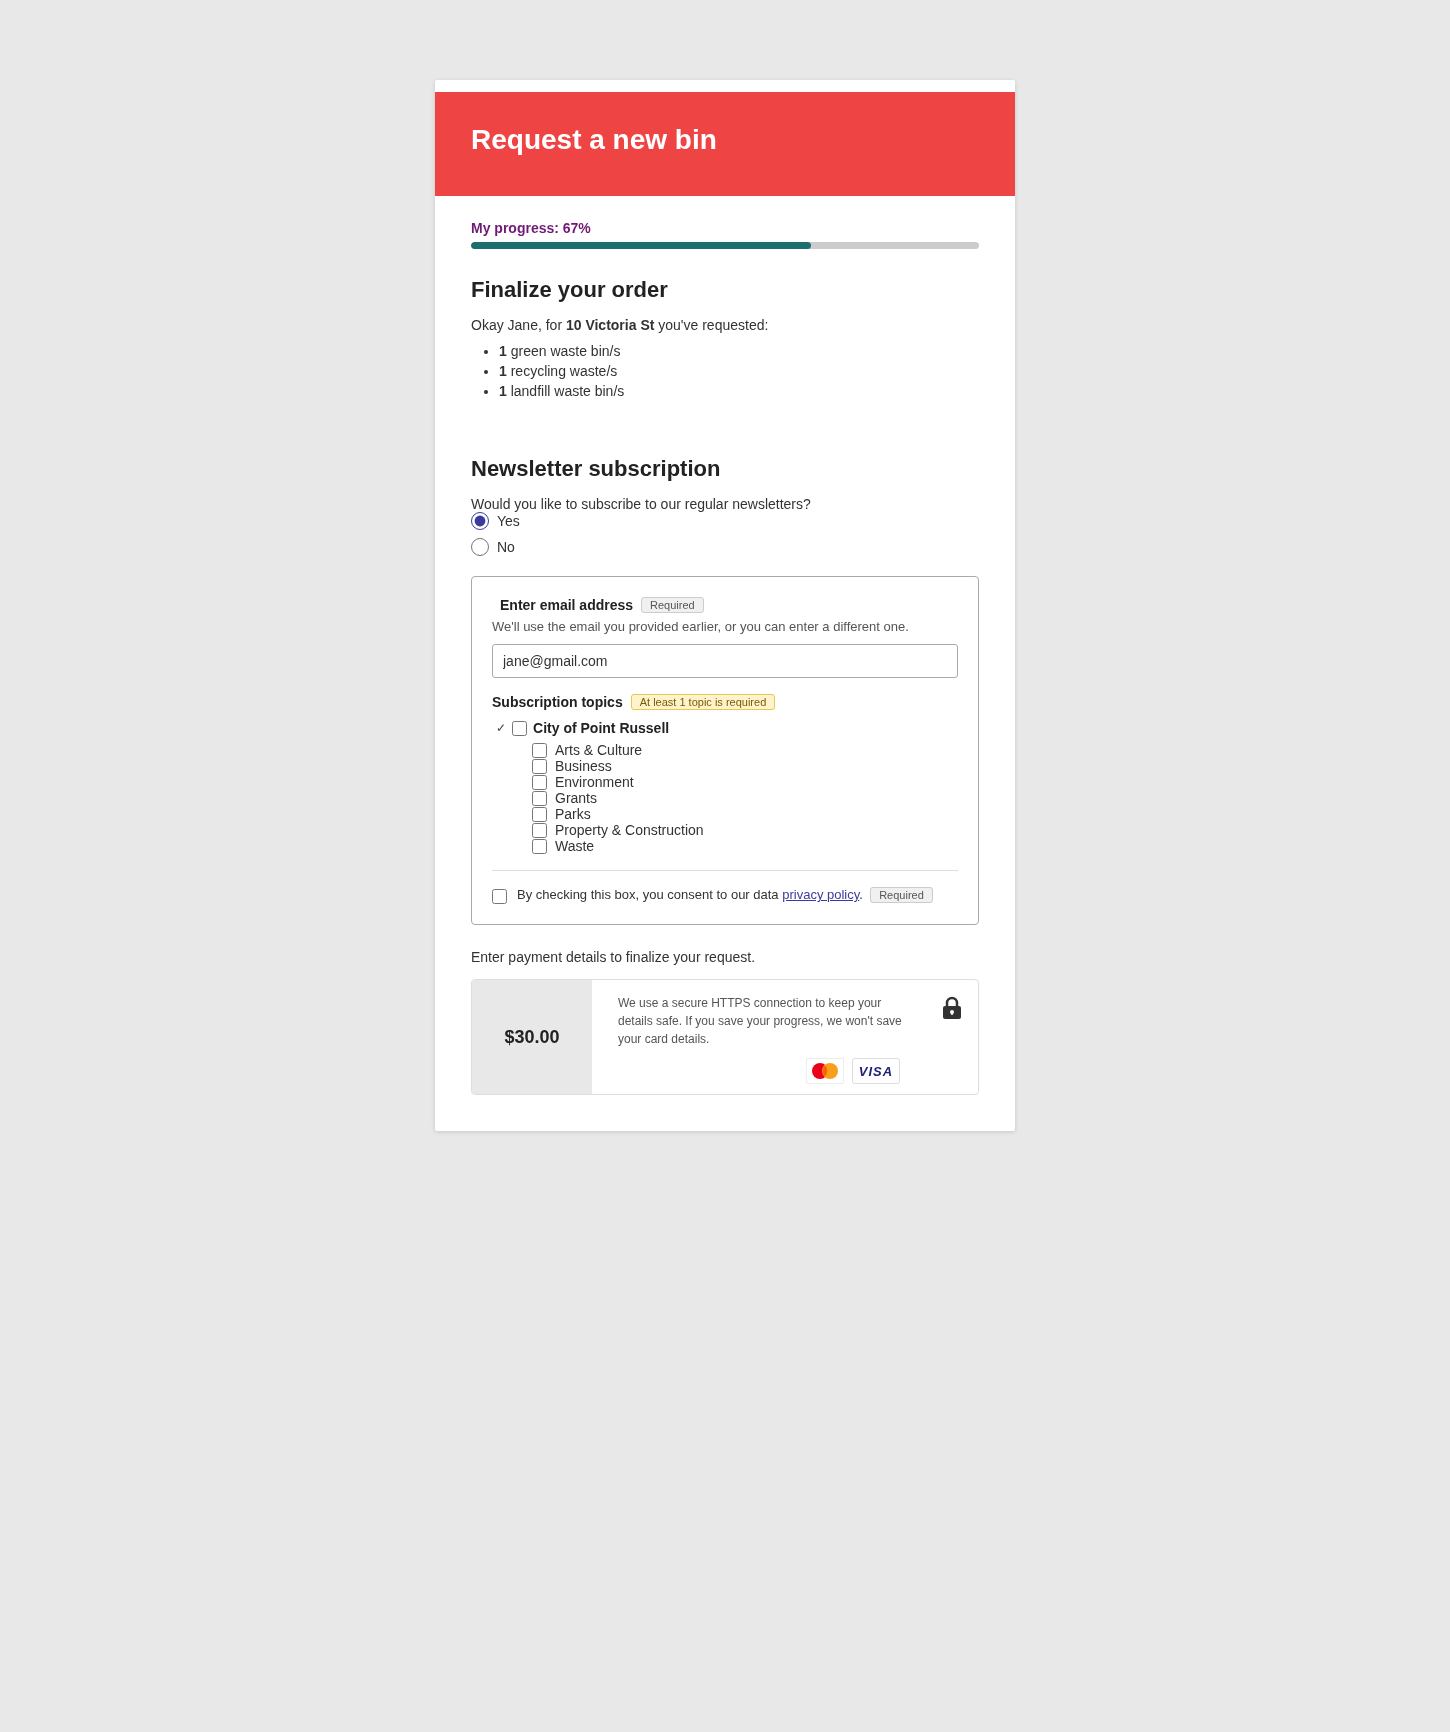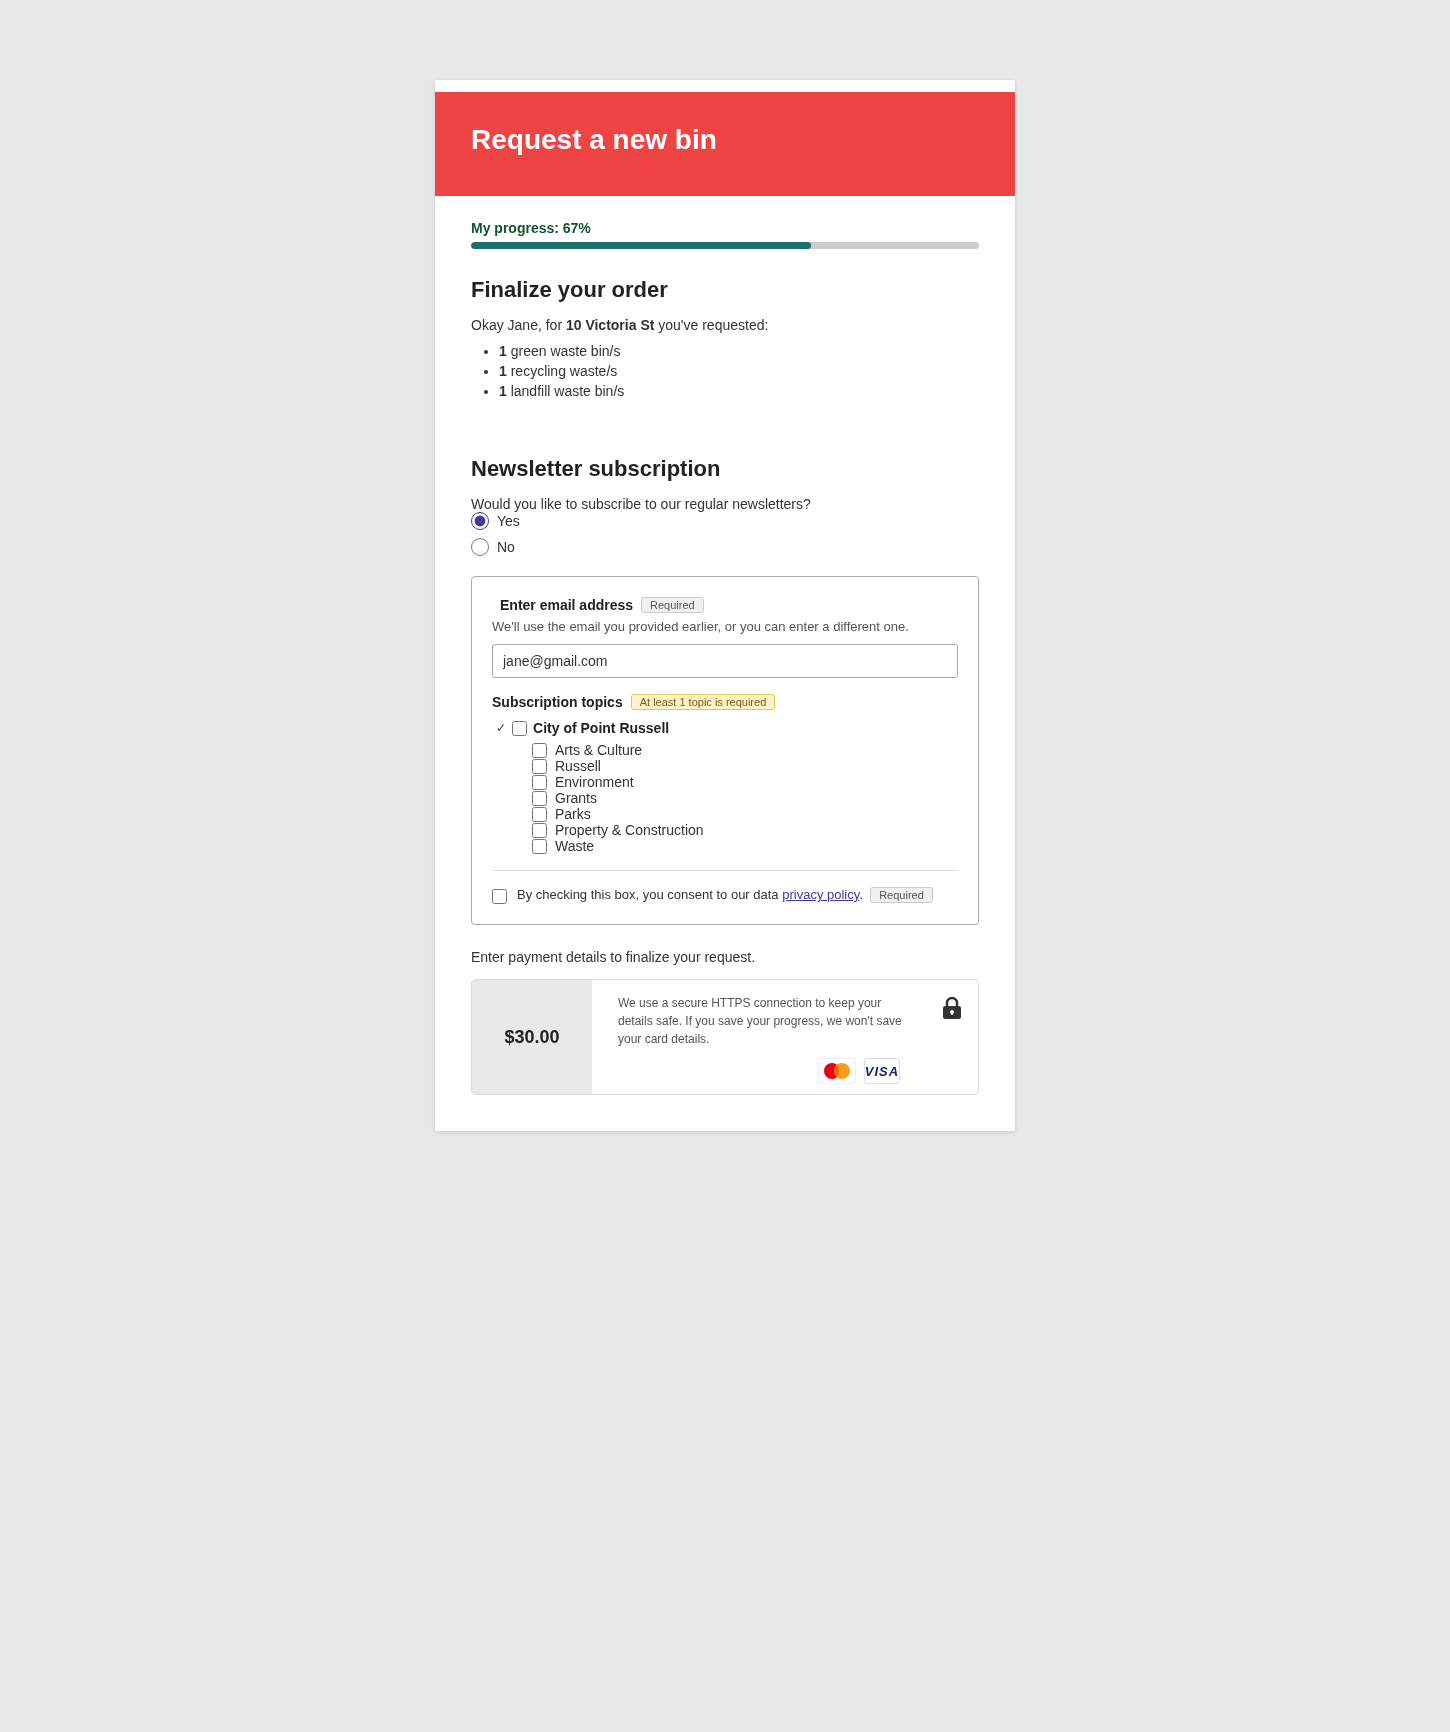--- a/index.html
+++ b/index.html
@@ -31,21 +31,21 @@
     }
     .body {
       padding: 24px 36px 36px;
     }
     .progress-section {
       margin-bottom: 28px;
     }
     .progress-label {
       font-size: 14px;
       font-weight: 700;
-      color: #14532d;
+      color: #701a75;
       margin-bottom: 6px;
     }
     .progress-bar-track {
       width: 100%;
       height: 7px;
       background: #ccc;
       border-radius: 4px;
       overflow: hidden;
     }
     .progress-bar-fill {
@@ -288,21 +288,21 @@
       width: 28px;
       height: 28px;
     }
     .mastercard-icon {
       width: 38px;
       height: 26px;
       border-radius: 3px;
       overflow: hidden;
     }
     .visa-icon {
-      width: 36px;
+      width: 48px;
       height: 26px;
       border: 1px solid #ddd;
       border-radius: 3px;
       display: flex;
       align-items: center;
       justify-content: center;
       background: #fff;
     }
     .visa-text {
       font-size: 13px;
@@ -378,21 +378,21 @@
             <input type="checkbox" style="">
             <span class="topic-parent-label">City of Point Russell</span>
           </div>
           <div class="topic-children">
             <div class="topic-child-row">
               <input type="checkbox" style="">
               <span class="topic-child-label">Arts &amp; Culture</span>
             </div>
             <div class="topic-child-row">
               <input type="checkbox" style="">
-              <span class="topic-child-label">Russell</span>
+              <span class="topic-child-label">Business</span>
             </div>
             <div class="topic-child-row">
               <input type="checkbox" style="">
               <span class="topic-child-label">Environment</span>
             </div>
             <div class="topic-child-row">
               <input type="checkbox" style="">
               <span class="topic-child-label">Grants</span>
             </div>
             <div class="topic-child-row">

